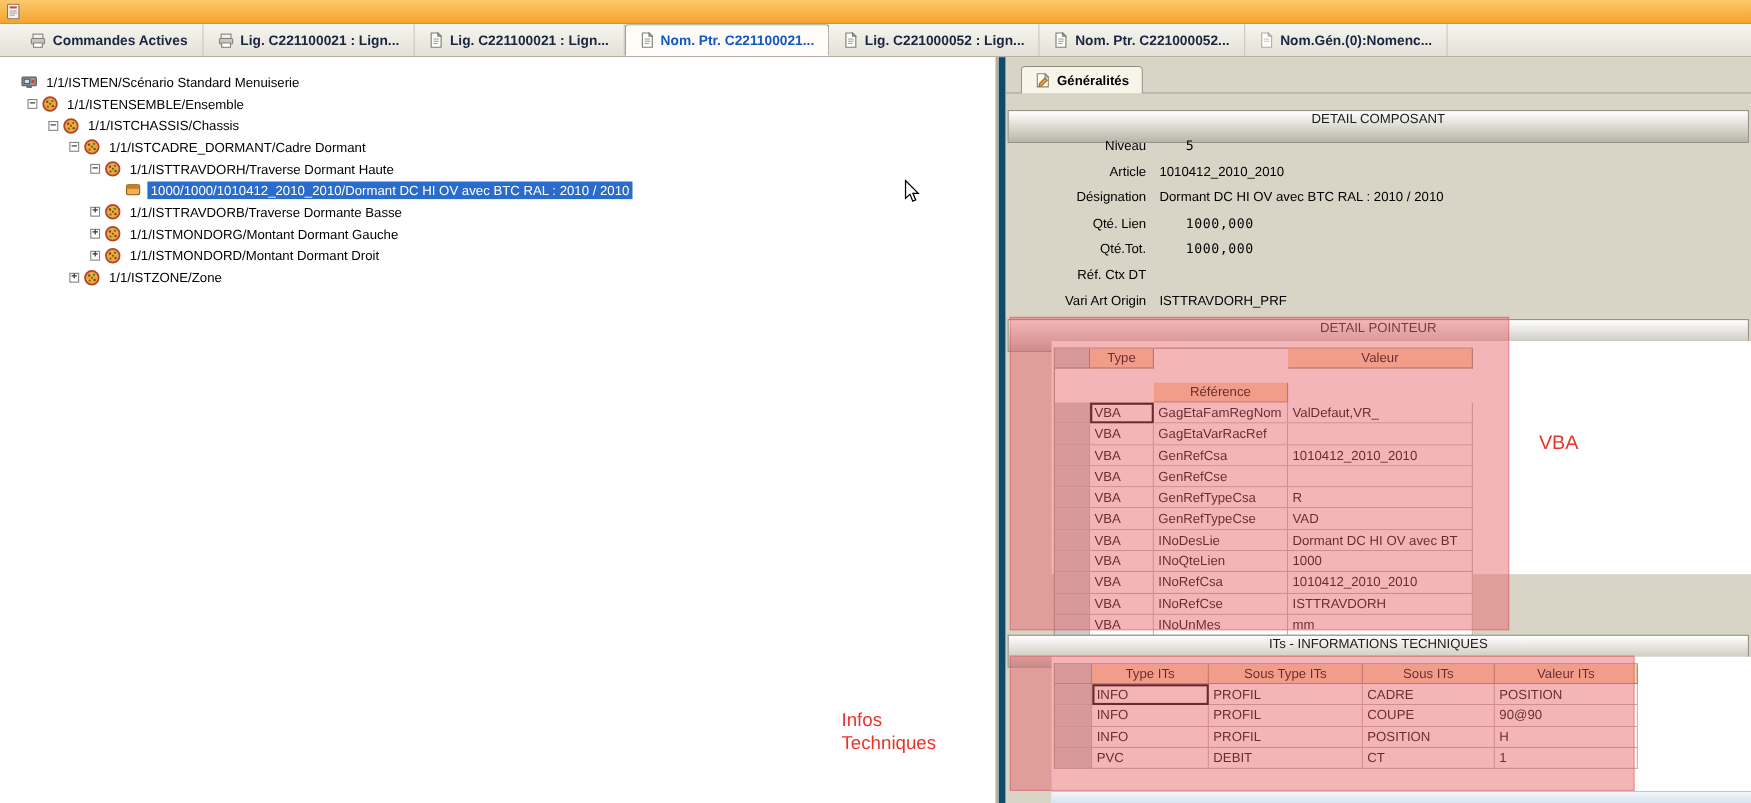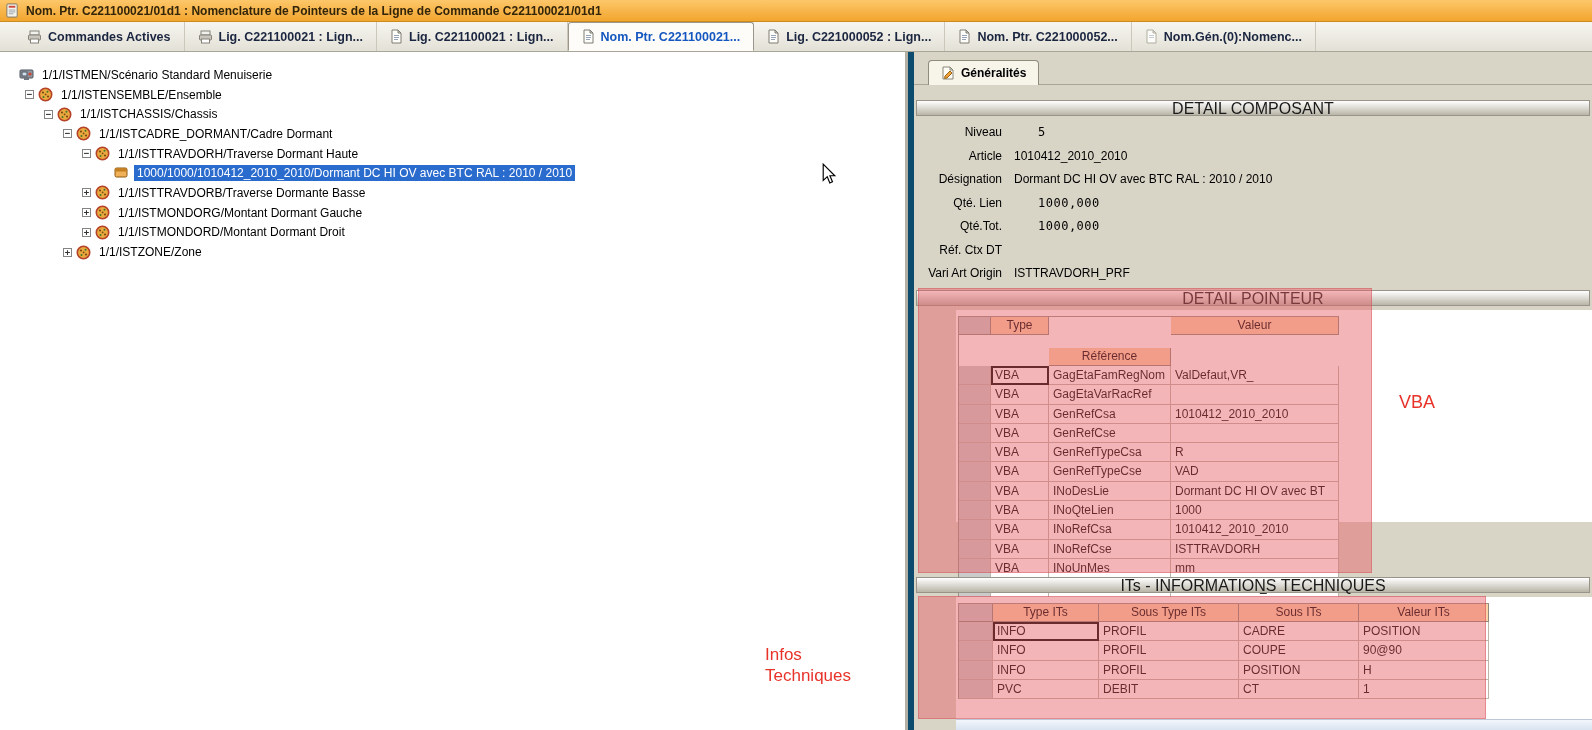--- a/index.html
+++ b/index.html
@@ -60,31 +60,31 @@
     background:#d8d4c6; border-left:6px solid #0c4a6e;
   }
   .panel-divider { position:absolute; top:32px; left:0; right:0; height:1px; background:#a9a595; }
   .gen-tab {
     position:absolute; top:8px; left:14px; height:25px; z-index:2;
     background:#f7f4ea; border:1px solid #8f8b7d; border-bottom:none;
     border-radius:4px 4px 0 0; display:flex; align-items:center; gap:6px;
     padding:0 12px; font-weight:bold;
   }
   .section-bar {
-    position:absolute; left:2px; right:2px; height:16px;
+    position:absolute; left:2px; right:2px; height:30px;
     background:linear-gradient(#ffffff,#b9b5a7);
     border:1px solid #98948a; text-align:center;
-    font-size:16px; line-height:15px; color:#1a1a1a;
+    font-size:12px; line-height:15px; color:#1a1a1a;
   }
   .bar-composant { top:48px; }
   .bar-pointeur  { top:238px; }
   .bar-its       { top:525px; }
 
   .fields { position:absolute; top:73px; left:0; right:0; }
-  .field-row { display:flex; height:23.5px; align-items:flex-start; }
+  .field-row { display:flex; height:23.5px; align-items:flex-start;padding-left:40px; }
   .field-label { width:96px; text-align:right; padding-right:8px; flex:none; }
   .field-value { padding-left:4px; white-space:nowrap; }
   .field-value.mono { font-family:"DejaVu Sans Mono", monospace; padding-left:28px; letter-spacing:0.5px; }
 
   .grid-area { position:absolute; left:42px; right:0; background:#fff; }
   .grid-area1 { top:258px; height:212px; }
   .grid-area2 { top:545px; bottom:0; }
   .hscroll { position:absolute; left:0; right:0; bottom:0; height:11px;
              background:linear-gradient(#f2f6fb,#d9e3f0); border-top:1px solid #bcc8d8; }
 
@@ -119,21 +119,20 @@
 <div class="titlebar">
   <span class="icon">
       <svg width="15" height="15" viewBox="0 0 16 16">
         <rect x="2" y="1" width="11" height="14" rx="1" fill="#f5f2e8" stroke="#7a7468"></rect>
         <rect x="4" y="3" width="7" height="2" fill="#d04838"></rect>
         <rect x="4" y="7" width="7" height="1" fill="#99a3b0"></rect>
         <rect x="4" y="9" width="7" height="1" fill="#99a3b0"></rect>
         <rect x="4" y="11" width="5" height="1" fill="#99a3b0"></rect>
       </svg>
     </span>
-  <span class="titlebar-text">Nom. Ptr. C221100021/01d1 : Nomenclature de Pointeurs de la Ligne de Commande C221100021/01d1</span>
 </div>
 
 <div class="tabbar">
     <div class="tab">
       <span class="icon">
         <svg width="15" height="14" viewBox="0 0 15 14">
           <rect x="3" y="1" width="9" height="4" fill="#f0f0ec" stroke="#85827a"></rect>
           <rect x="1.5" y="5" width="12" height="5" rx="1" fill="#c9c6bd" stroke="#85827a"></rect>
           <rect x="3.5" y="9" width="8" height="4" fill="#fff" stroke="#85827a"></rect>
         </svg>

